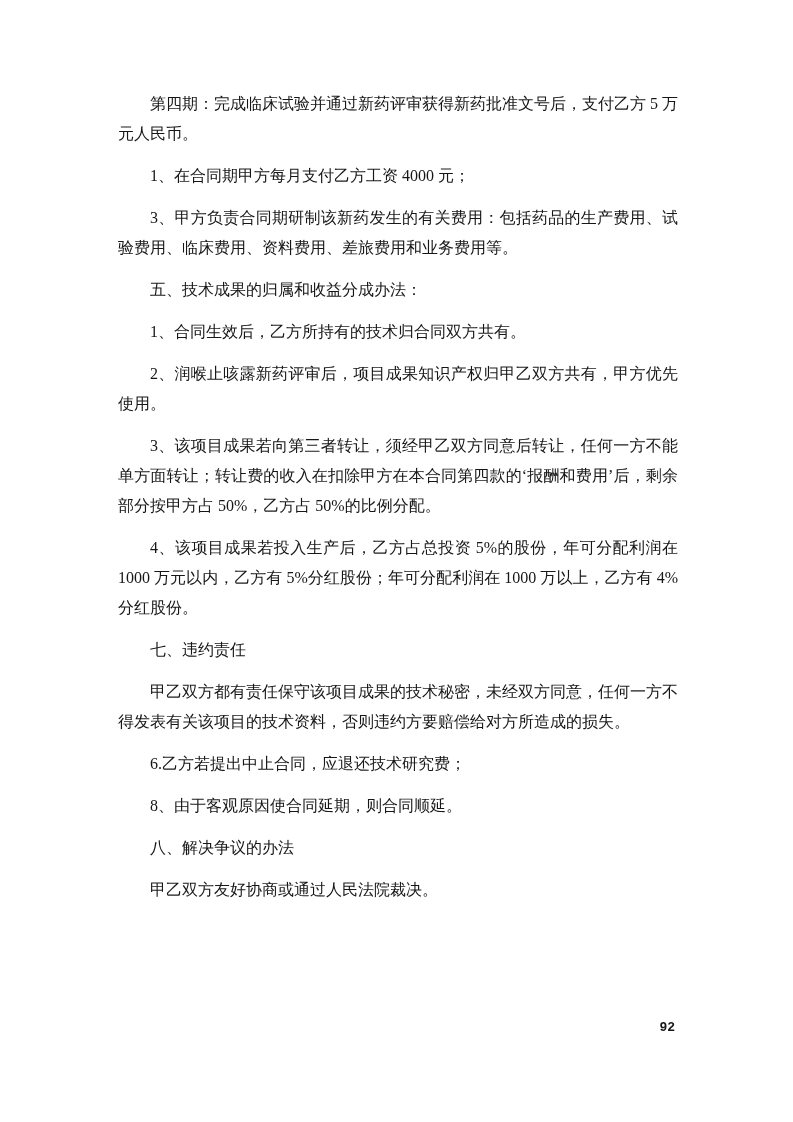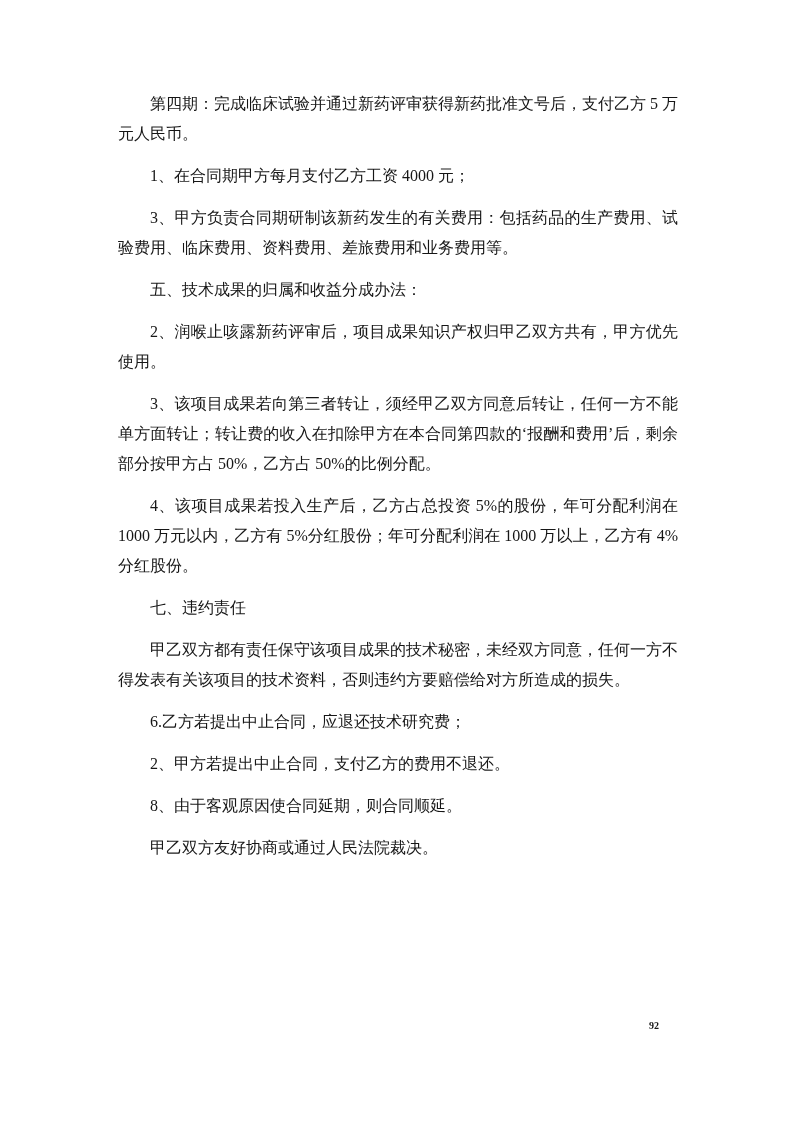--- a/index.html
+++ b/index.html
@@ -22,40 +22,41 @@
     font-size: 16px;
     line-height: 30px;
     color: #161616;
     text-indent: 2em;
     text-align: justify;
     letter-spacing: 0;
   }
   .page-number {
     position: absolute;
     top: 1020px;
-    right: 134px;
-    font-size: 10px;
+    right: 118px;
+    font-size: 13px;
     font-weight: bold;
     color: #161616;
-    font-family: Liberation Serif, serif;
+    font-family: Liberation Mono, monospace;
   }
 </style>
 </head>
 <body>
 
 <div class="page">
   <div>
     <p class="para">第四期：完成临床试验并通过新药评审获得新药批准文号后，支付乙方 5 万元人民币。</p>
     <p class="para">1、在合同期甲方每月支付乙方工资 4000 元；</p>
     <p class="para">3、甲方负责合同期研制该新药发生的有关费用：包括药品的生产费用、试验费用、临床费用、资料费用、差旅费用和业务费用等。</p>
     <p class="para">五、技术成果的归属和收益分成办法：</p>
+    <p class="para">1、合同生效后，乙方所持有的技术归合同双方共有。</p>
     <p class="para">2、润喉止咳露新药评审后，项目成果知识产权归甲乙双方共有，甲方优先使用。</p>
     <p class="para">3、该项目成果若向第三者转让，须经甲乙双方同意后转让，任何一方不能单方面转让；转让费的收入在扣除甲方在本合同第四款的‘报酬和费用’后，剩余部分按甲方占 50%，乙方占 50%的比例分配。</p>
     <p class="para">4、该项目成果若投入生产后，乙方占总投资 5%的股份，年可分配利润在 1000 万元以内，乙方有 5%分红股份；年可分配利润在 1000 万以上，乙方有 4%分红股份。</p>
     <p class="para">七、违约责任</p>
     <p class="para">甲乙双方都有责任保守该项目成果的技术秘密，未经双方同意，任何一方不得发表有关该项目的技术资料，否则违约方要赔偿给对方所造成的损失。</p>
     <p class="para">6.乙方若提出中止合同，应退还技术研究费；</p>
-    <p class="para">2、甲方若提出中止合同，支付乙方的费用不退还。</p>
     <p class="para">8、由于客观原因使合同延期，则合同顺延。</p>
+    <p class="para">八、解决争议的办法</p>
     <p class="para">甲乙双方友好协商或通过人民法院裁决。</p>
   </div>
   <span class="page-number">92</span>
 </div>
 
 </body></html>

